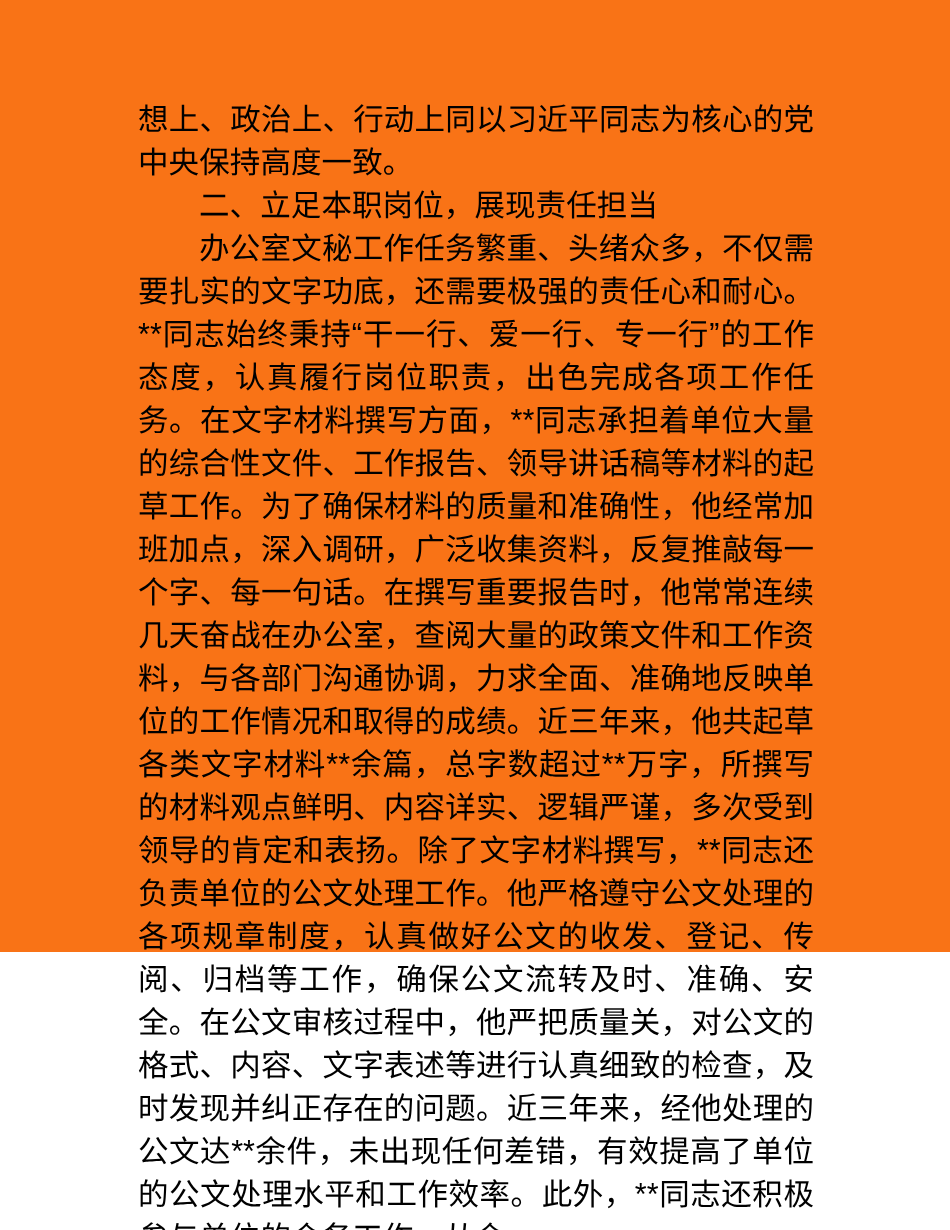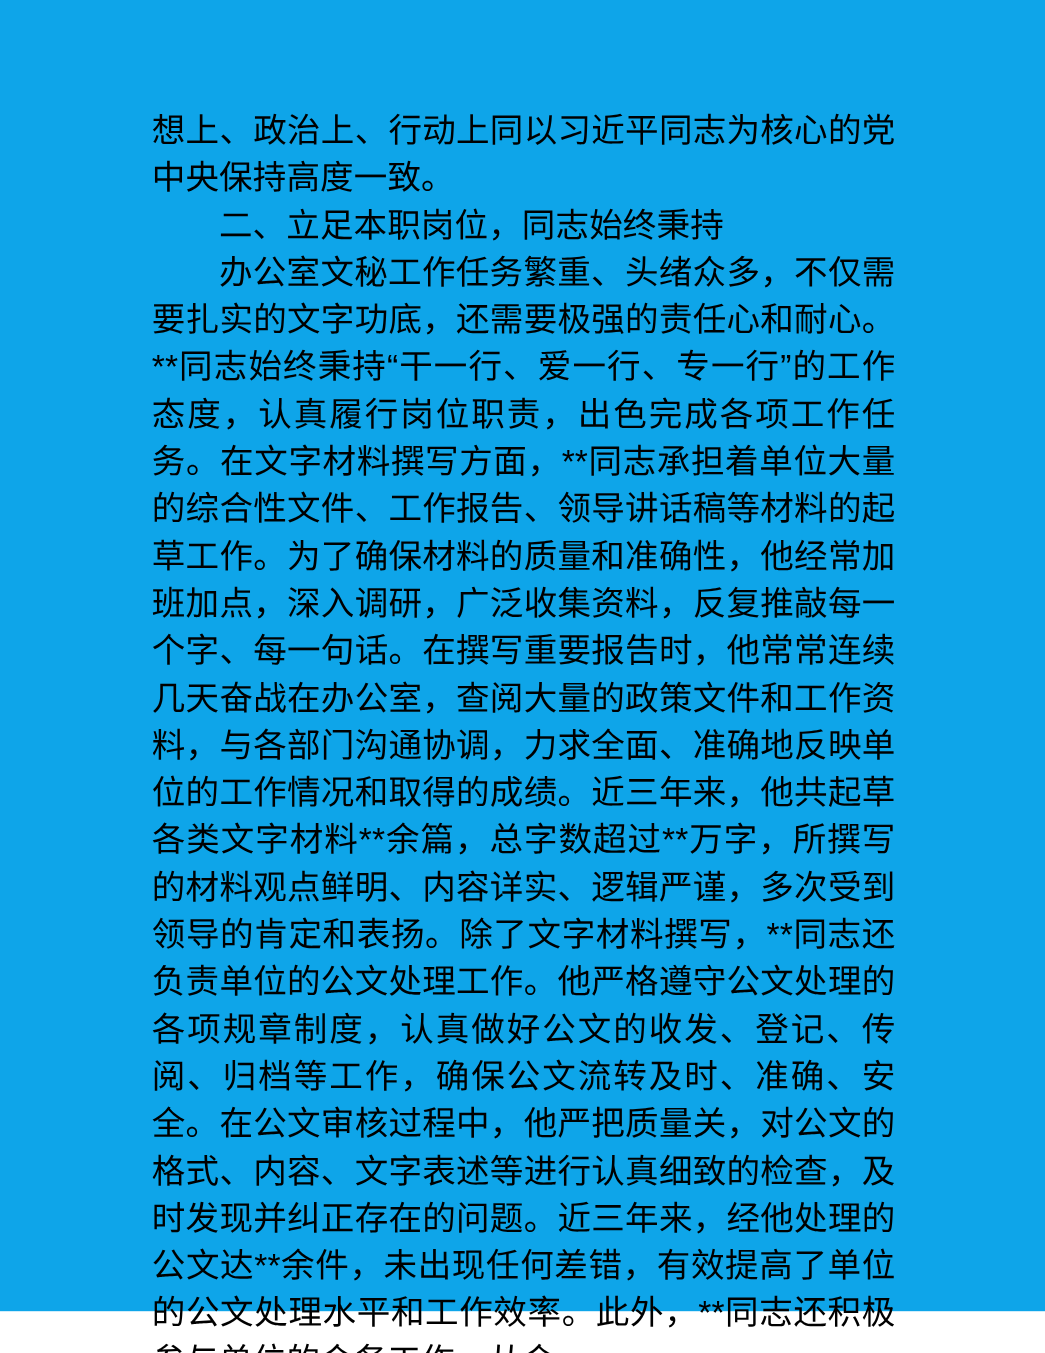--- a/index.html
+++ b/index.html
@@ -11,22 +11,22 @@
     width: 950px;
     height: 1230px;
     background: #ffffff;
     font-family: "Liberation Sans", "DejaVu Sans", sans-serif;
     overflow: hidden;
   }
 
   .page {
     position: relative;
     width: 950px;
-    height: 1192px;
-    background: #0ea5e9;
+    height: 952px;
+    background: #f97316;
     box-sizing: border-box;
   }
 
   .text-column {
     position: absolute;
     left: 138px;
     top: 98px;
     width: 676px;
   }
 
@@ -53,18 +53,18 @@
   }
 </style>
 </head>
 <body>
 
 <div class="page">
   <div class="text-column">
 
     <p class="para">想上、政治上、行动上同以习近平同志为核心的党中央保持高度一致。</p>
 
-    <p class="para indent">二、立足本职岗位，同志始终秉持</p>
+    <p class="para indent">二、立足本职岗位，展现责任担当</p>
 
     <p class="para indent">办公室文秘工作任务繁重、头绪众多，不仅需要扎实的文字功底，还需要极强的责任心和耐心。**同志始终秉持“干一行、爱一行、专一行”的工作态度，认真履行岗位职责，出色完成各项工作任务。在文字材料撰写方面，**同志承担着单位大量的综合性文件、工作报告、领导讲话稿等材料的起草工作。为了确保材料的质量和准确性，他经常加班加点，深入调研，广泛收集资料，反复推敲每一个字、每一句话。在撰写重要报告时，他常常连续几天奋战在办公室，查阅大量的政策文件和工作资料，与各部门沟通协调，力求全面、准确地反映单位的工作情况和取得的成绩。近三年来，他共起草各类文字材料**余篇，总字数超过**万字，所撰写的材料观点鲜明、内容详实、逻辑严谨，多次受到领导的肯定和表扬。除了文字材料撰写，**同志还负责单位的公文处理工作。他严格遵守公文处理的各项规章制度，认真做好公文的收发、登记、传阅、归档等工作，确保公文流转及时、准确、安全。在公文审核过程中，他严把质量关，对公文的格式、内容、文字表述等进行认真细致的检查，及时发现并纠正存在的问题。近三年来，经他处理的公文达**余件，未出现任何差错，有效提高了单位的公文处理水平和工作效率。此外，**同志还积极参与单位的会务工作。从会</p>
 
   </div>
 </div>
 
 </body></html>

